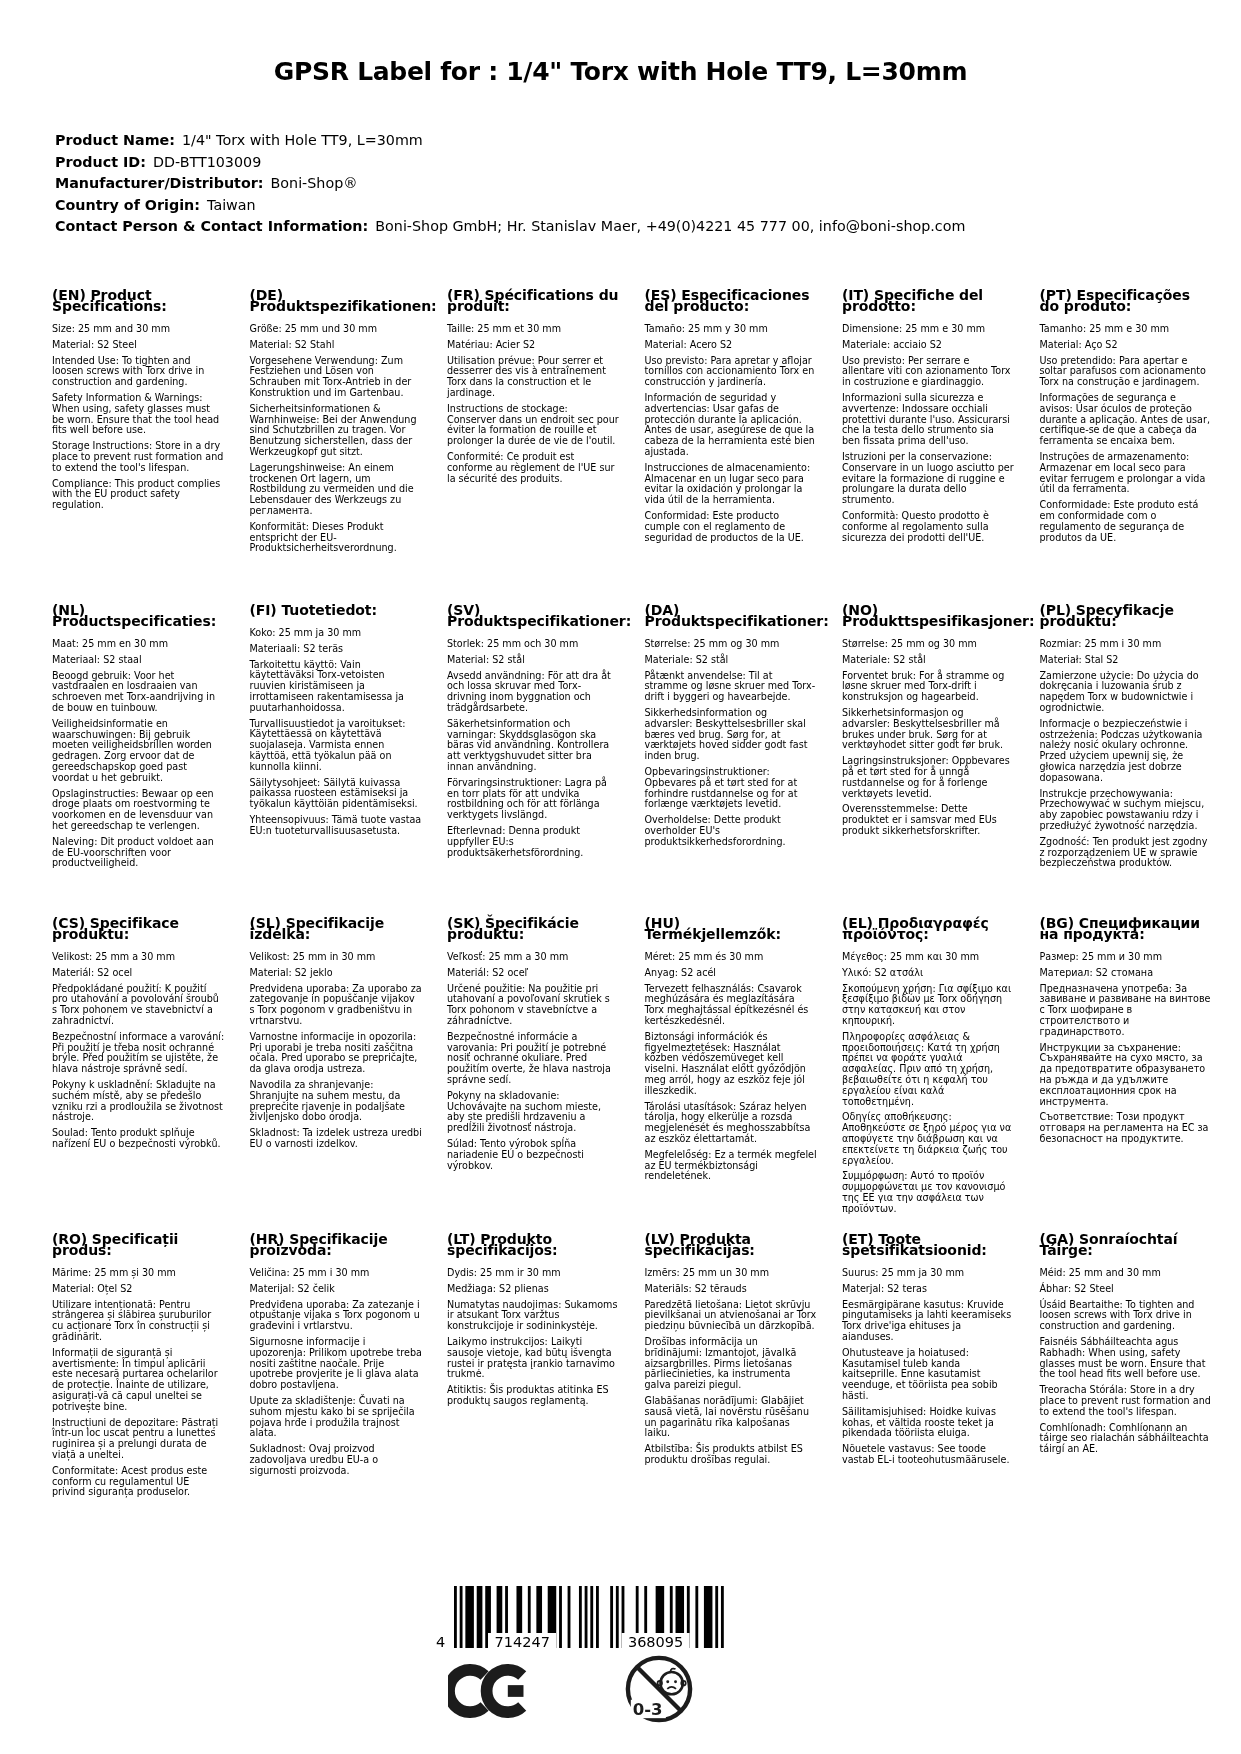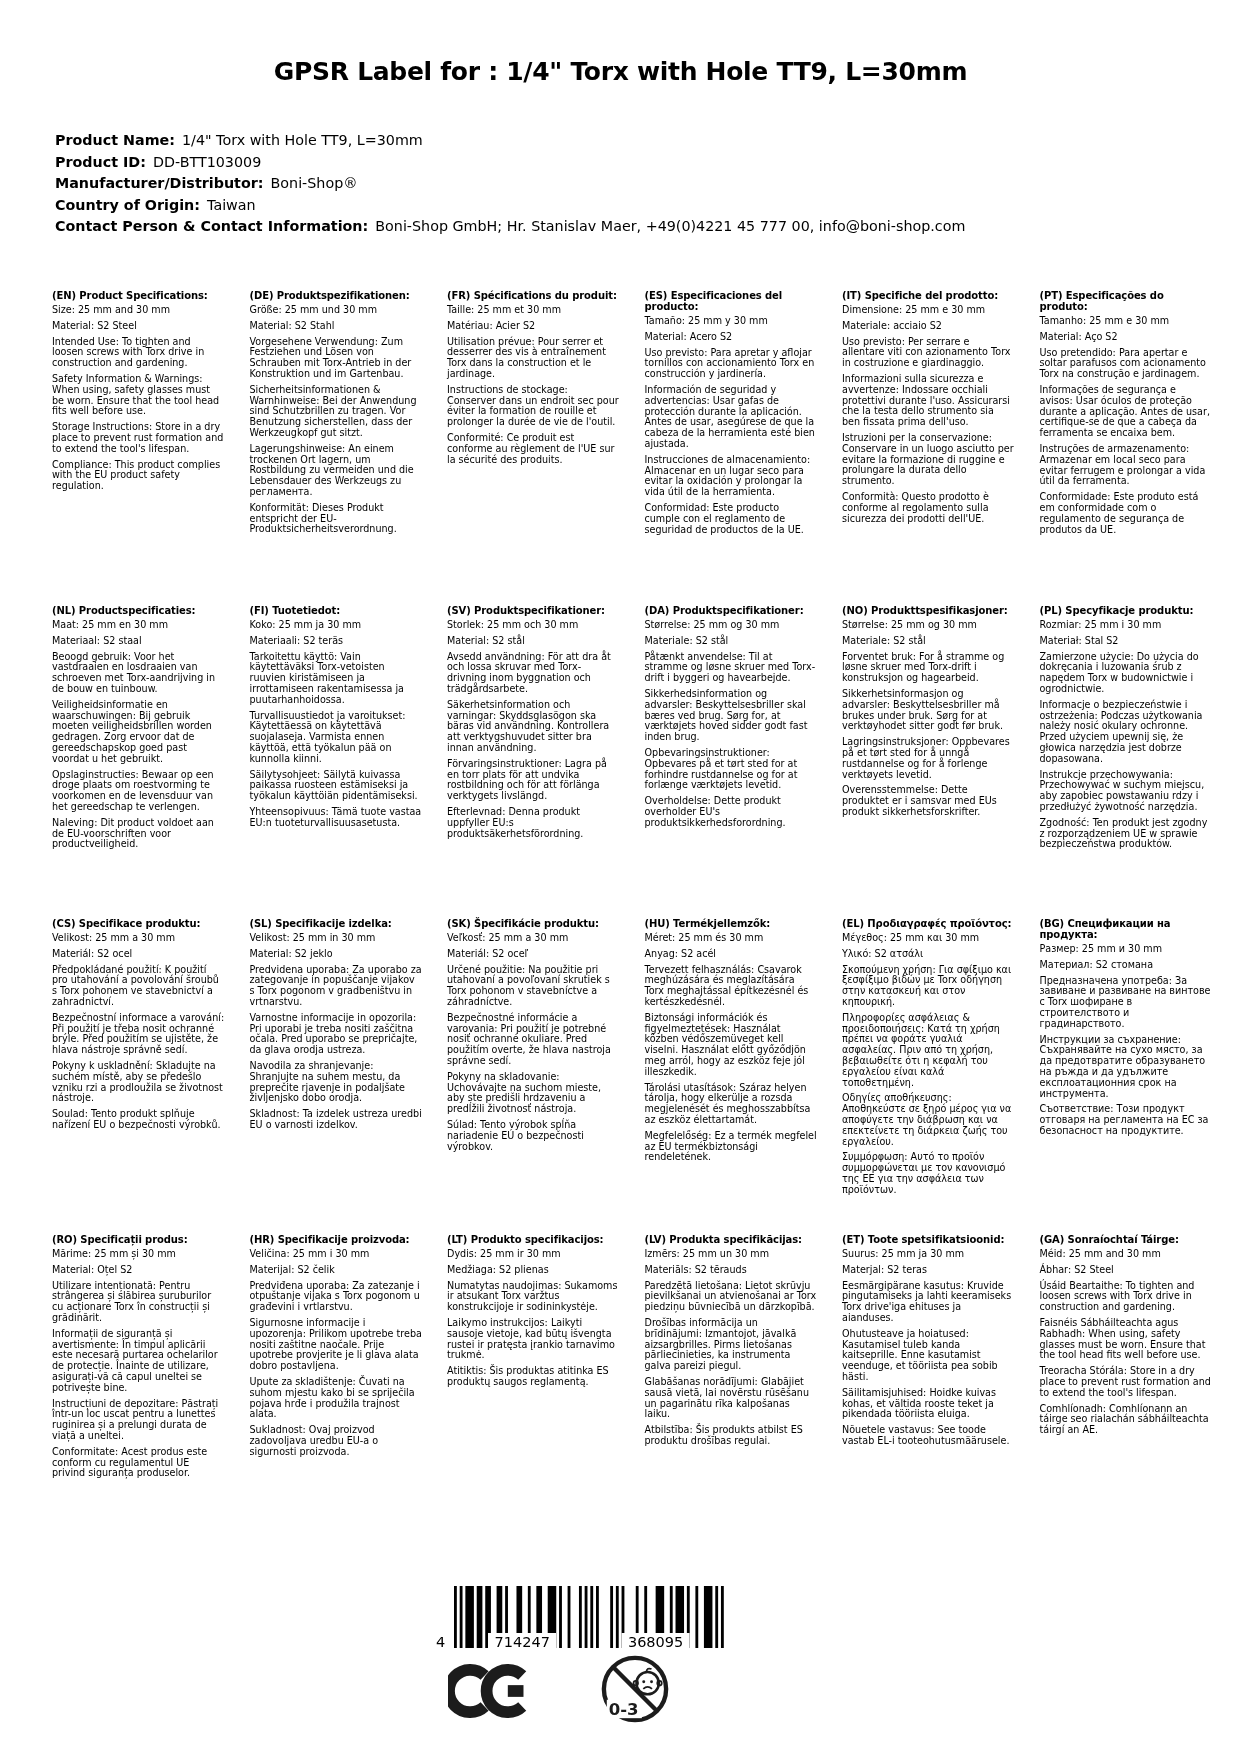--- a/index.html
+++ b/index.html
@@ -6,27 +6,27 @@
   .page{position:relative;width:1241px;height:1754px;background:#fff;overflow:hidden;
         font-family:"DejaVu Sans",sans-serif;color:#000;}
   .doc-title{position:absolute;top:57px;left:0;width:100%;text-align:center;
         font-size:25px;font-weight:bold;letter-spacing:-0.3px;margin:0;}
   .product-info{position:absolute;top:130px;left:55px;font-size:14.3px;line-height:21.6px;}
   .pi-row{white-space:nowrap;}
   .pi-label{font-weight:bold;margin-right:7px;}
   .spec-grid{position:absolute;top:290px;left:52px;display:grid;
         grid-template-columns:repeat(6,197.5px);grid-template-rows:315px 313px 316px auto;}
   .spec-block{font-size:9.6px;line-height:10.8px;padding-right:25px;box-sizing:border-box;}
-  .spec-title{font-size:10px;font-weight:bold;margin:0;letter-spacing:-0.1px;line-height:11px;}
+  .spec-title{font-size:14px;font-weight:bold;margin:0;letter-spacing:-0.1px;line-height:11px;}
   .spec-para{margin:5px 0 0 0;}
-  .spec-paras .spec-para:first-child{margin-top:4px;}
+  .spec-paras .spec-para:first-child{margin-top:12px;}
   .barcode-wrap{position:absolute;left:430px;top:1586px;}
   .barcode-wrap svg text{font-family:"DejaVu Sans",sans-serif;}
   .ce-wrap{position:absolute;left:448px;top:1662px;}
-  .age-wrap{position:absolute;left:600px;top:1654px;text-decoration:underline;}
+  .age-wrap{position:absolute;left:624px;top:1654px;text-decoration:underline;}
 </style>
 </head>
 <body>
 
 <div class="page">
 
   <h1 class="doc-title">GPSR Label for : 1/4" Torx with Hole TT9, L=30mm</h1>
 
   <div class="product-info" id="product-info">
   <div class="pi-row">

